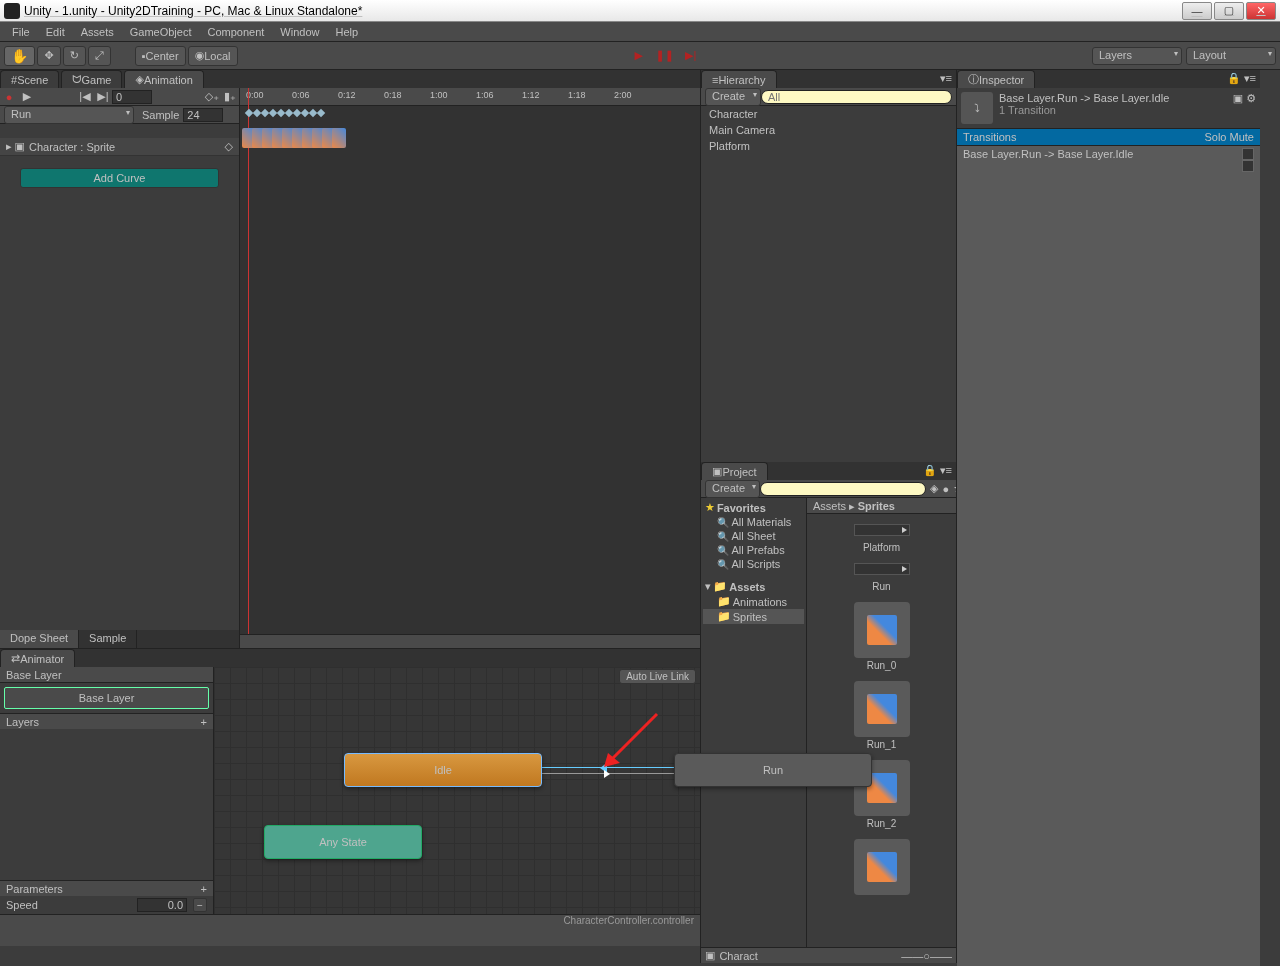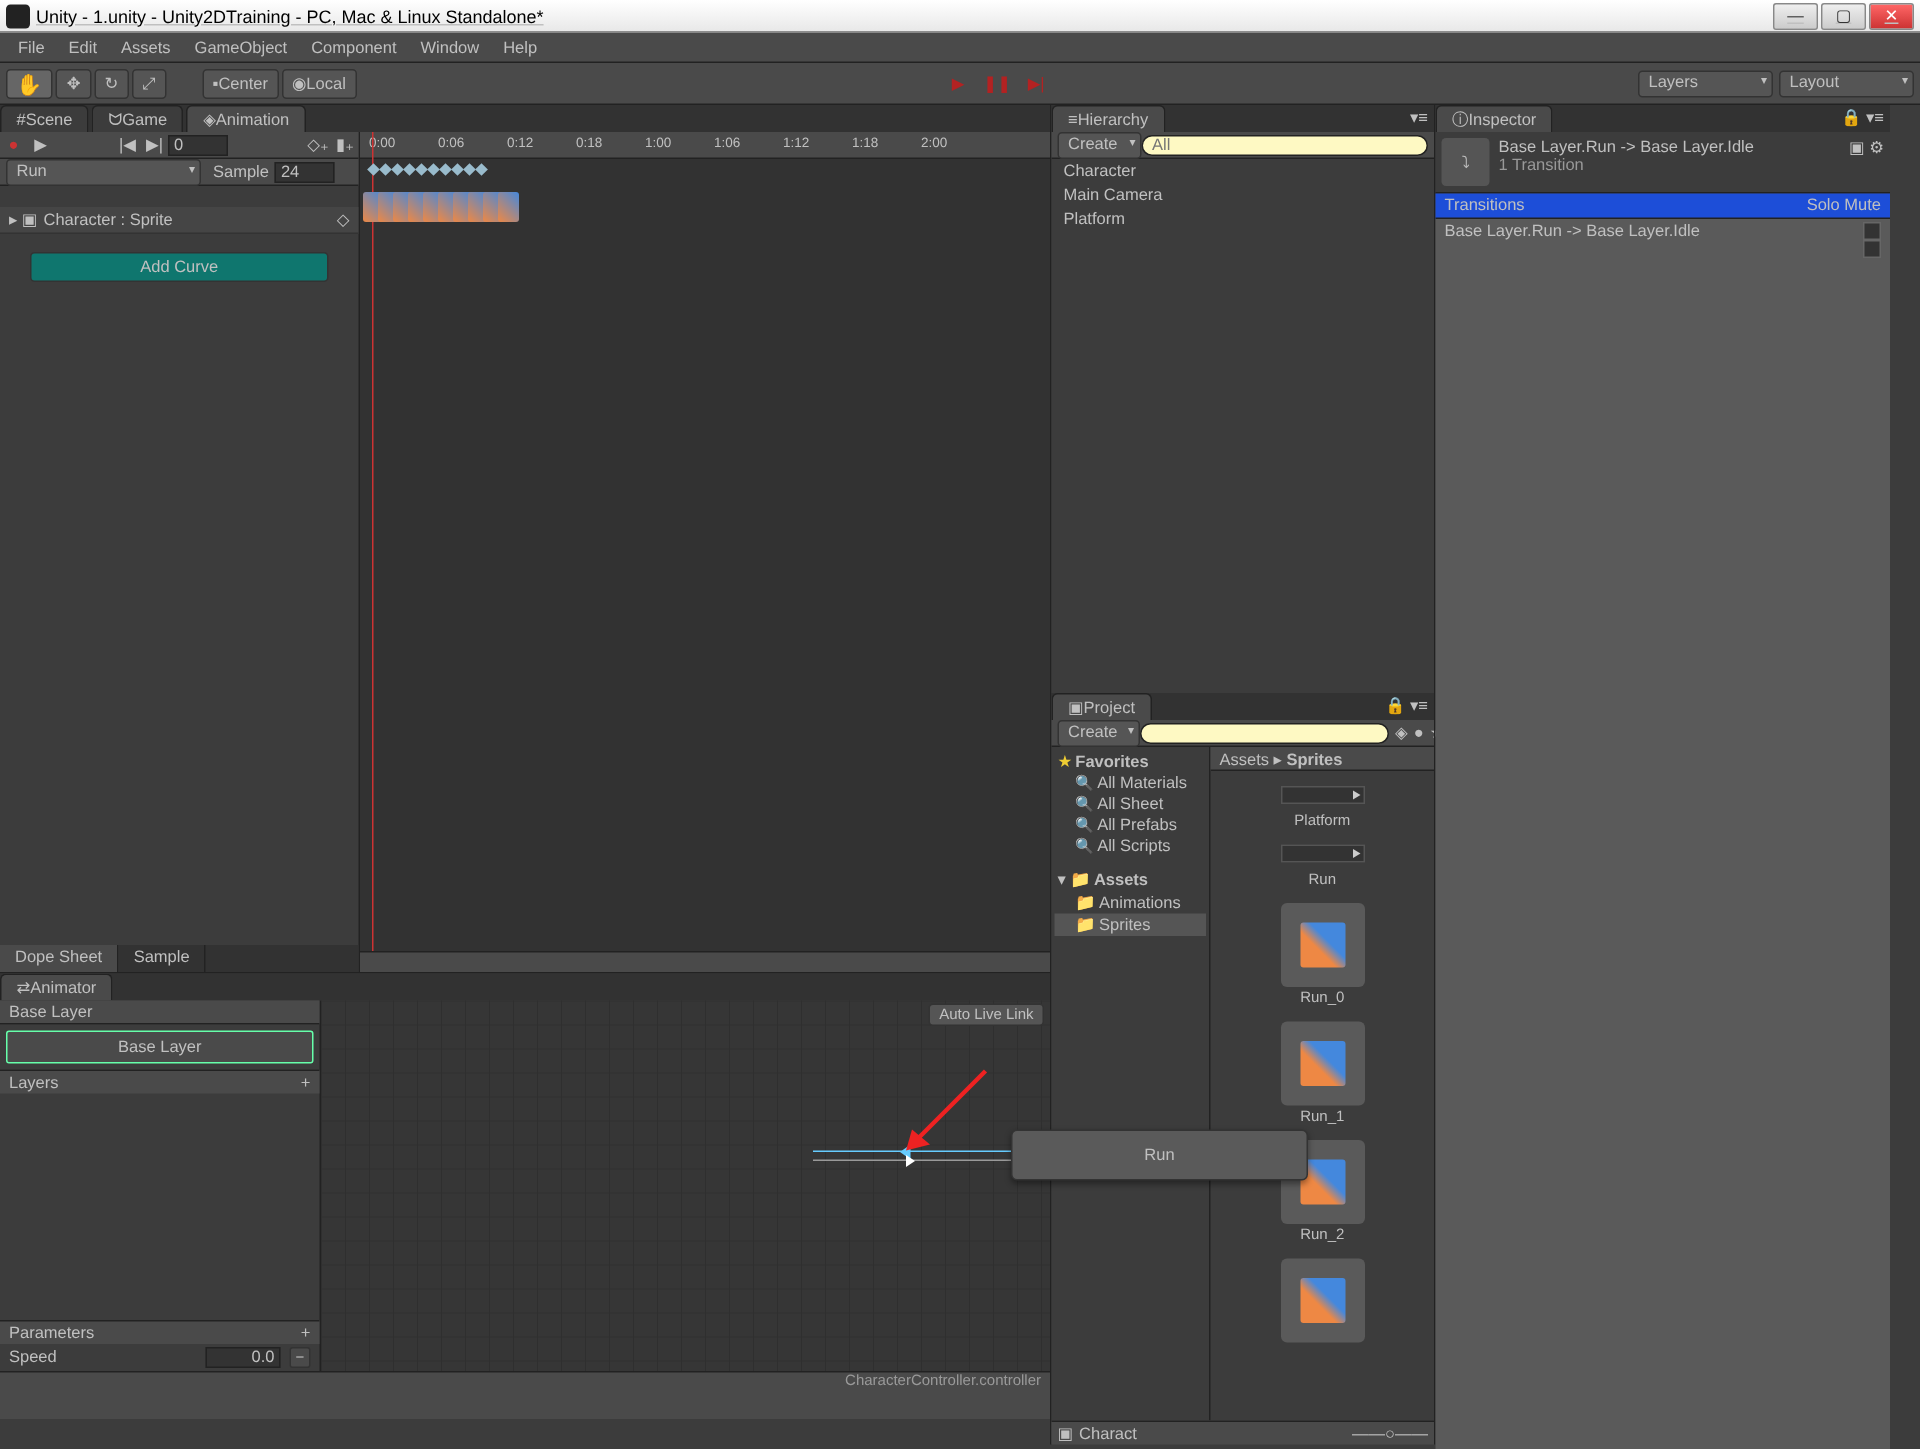--- a/index.html
+++ b/index.html
@@ -101,21 +101,21 @@
 .asset-strip .play { width: 0; height: 0; border-left: 5px solid #ccc; border-top: 3px solid transparent; border-bottom: 3px solid transparent; margin-right: 2px; }
 .asset-label { text-align: center; font-size: 10px; margin-bottom: 10px; }
 .asset-thumb { width: 56px; height: 56px; background: #5a5a5a; border-radius: 4px; margin: 6px auto 2px; display: flex; align-items: center; justify-content: center; }
 .asset-thumb .spr { width: 30px; height: 30px; background: linear-gradient(45deg,#e84 40%,#48d 60%); border-radius   : 2px; }
 .proj-footer { height: 16px; background: #4a4a4a; border-top: 1px solid #222; display: flex; align-items: center; padding: 0 4px; gap: 4px; }
 
 
 .insp-header { padding: 4px; display: flex; gap: 6px; border-bottom: 1px solid #222; }
 .insp-icon { width: 32px; height: 32px; background: #555; border-radius: 3px; display: flex; align-items: center; justify-content: center; }
 .insp-title { flex: 1; }
-.insp-section-h { background: #1d4ed8; padding: 2px 6px; border-bottom: 1px solid #222; display: flex; justify-content: space-between; text-align: center; }
+.insp-section-h { background: #0369a1; padding: 2px 6px; border-bottom: 1px solid #222; display: flex; justify-content: space-between; text-align: center; }
 .trans-row { padding: 2px 6px; background: #555; display: flex; justify-content: space-between; border-bottom: 1px solid #333; }
 .trans-row.main { background: #5a5a5a; }
 .mini-btn { width: 14px; height: 14px; background: #4a4a4a; border: 1px solid #333; border-radius: 2px; display: flex; align-items: center; justify-content: center; font-size: 10px; cursor: pointer; }
 .chk { width: 12px; height: 12px; background: #333; border: 1px solid #666; display: flex; align-items: center; justify-content: center; font-size: 9px; }
 
 .hand-icon { font-size: 14px; }
 svg { overflow: visible; }
 </style>
 </head>
 <body>
@@ -276,22 +276,28 @@
           <div class="conn">
             <div class="conn-line sel"></div>
             <div class="conn-line" style="top:6px"></div>
             <div class="arrow-l"></div>
             <div class="arrow-r" style="top:3px"></div>
           </div>
           <svg class="red-arrow">
             <line x1="55" y1="5" x2="8" y2="52" stroke="#e22" stroke-width="3"></line>
             <polygon points="2,58 6,44 18,54" fill="#e22"></polygon>
           </svg>
+          <div class="node idle">
+              <span>Idle</span>
+            </div>
           <div class="node run">
               <span>Run</span>
+            </div>
+          <div class="node anystate">
+              <span>Any State</span>
             </div>
         </div>
       </div>
       <div class="statusbar">CharacterController.controller</div>
     </div>
   </div>
 
   <div class="col-mid">
     <div class="tabs">
       <div class="tab active">≡ <span>Hierarchy</span></div>

